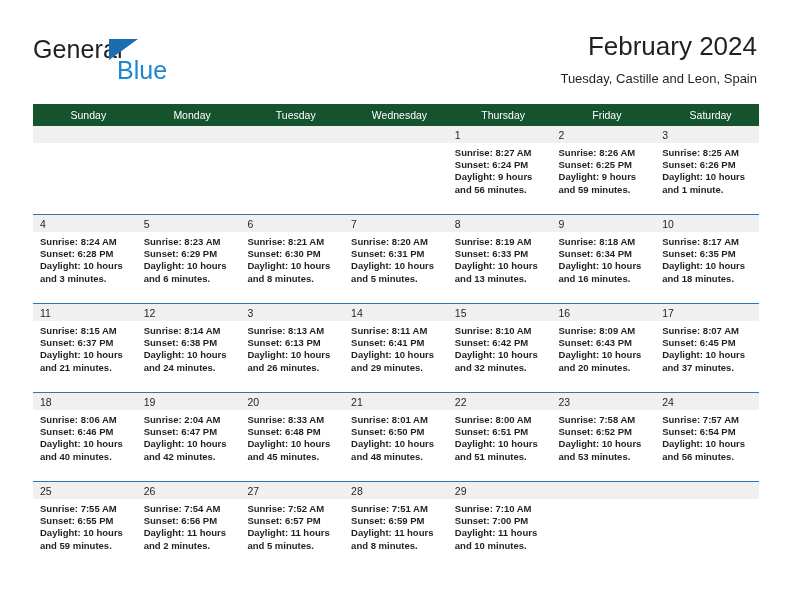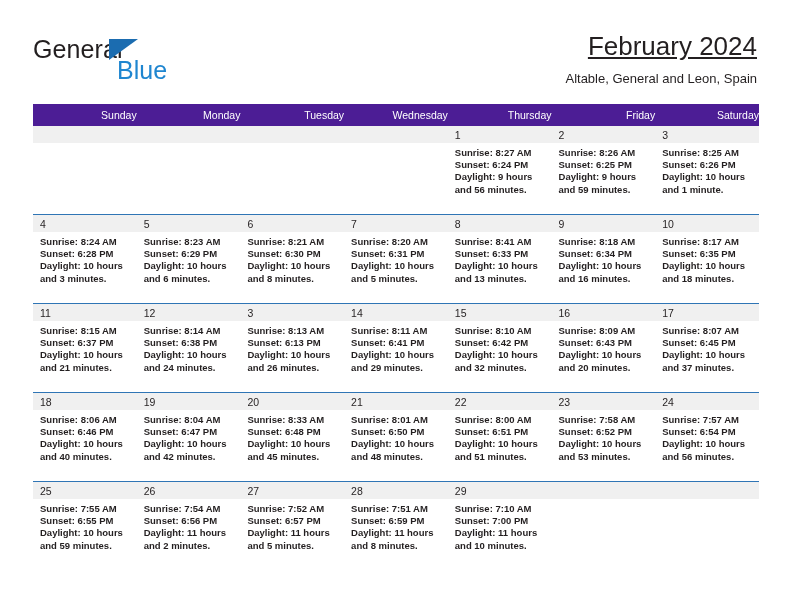--- a/index.html
+++ b/index.html
@@ -71,45 +71,44 @@
     position: absolute;
     right: 35px;
     top: 30px;
     text-align: right;
   }
   .cal-title {
     font-size: 26px;
     color: #231f20;
     line-height: 32px;
     white-space: nowrap;
-    text-decoration: underline;
   }
   .cal-subtitle {
     margin-top: 9px;
     font-size: 13px;
     color: #231f20;
     line-height: 16px;
     white-space: nowrap;
   }
 
   
   .calendar {
     position: absolute;
     left: 33px;
     top: 104px;
     width: 726px;
     border-collapse: collapse;
     table-layout: fixed;
   }
   .calendar th {
-    background: #4c1d95;
+    background: #14532d;
     color: #ffffff;
     font-size: 10.5px;
     font-weight: normal;
-    text-align: right;
+    text-align: center;
     padding: 5px 0 5px 7px;
     height: 11px;
     border: none;
   }
   .calendar td {
     vertical-align: top;
     padding: 0;
     border: none;
     height: 78px;
     width: 103.7px;
@@ -157,21 +156,21 @@
   <div class="top-bar">
 
     <div class="brand">
       <span class="brand-general">General</span>
       <span class="brand-triangle"></span>
       <span class="brand-blue">Blue</span>
     </div>
 
     <div class="title-block">
       <div class="cal-title">February 2024</div>
-      <div class="cal-subtitle">Altable, General and Leon, Spain</div>
+      <div class="cal-subtitle">Tuesday, Castille and Leon, Spain</div>
     </div>
 
   </div>
 
   <table class="calendar">
     <thead>
       <tr>
         <th>Sunday</th>
         <th>Monday</th>
         <th>Tuesday</th>
@@ -303,21 +302,21 @@
                 <div>Sunset: 6:31 PM</div>
                 <div>Daylight: 10 hours</div>
                 <div>and 5 minutes.</div>
               </div>
             </div>
           </td>
           <td>
             <div class="cell">
               <div class="daynum-band">8</div>
               <div class="cell-body">
-                <div>Sunrise: 8:41 AM</div>
+                <div>Sunrise: 8:19 AM</div>
                 <div>Sunset: 6:33 PM</div>
                 <div>Daylight: 10 hours</div>
                 <div>and 13 minutes.</div>
               </div>
             </div>
           </td>
           <td>
             <div class="cell">
               <div class="daynum-band">9</div>
               <div class="cell-body">
@@ -428,21 +427,21 @@
                 <div>Sunset: 6:46 PM</div>
                 <div>Daylight: 10 hours</div>
                 <div>and 40 minutes.</div>
               </div>
             </div>
           </td>
           <td>
             <div class="cell">
               <div class="daynum-band">19</div>
               <div class="cell-body">
-                <div>Sunrise: 8:04 AM</div>
+                <div>Sunrise: 2:04 AM</div>
                 <div>Sunset: 6:47 PM</div>
                 <div>Daylight: 10 hours</div>
                 <div>and 42 minutes.</div>
               </div>
             </div>
           </td>
           <td>
             <div class="cell">
               <div class="daynum-band">20</div>
               <div class="cell-body">

